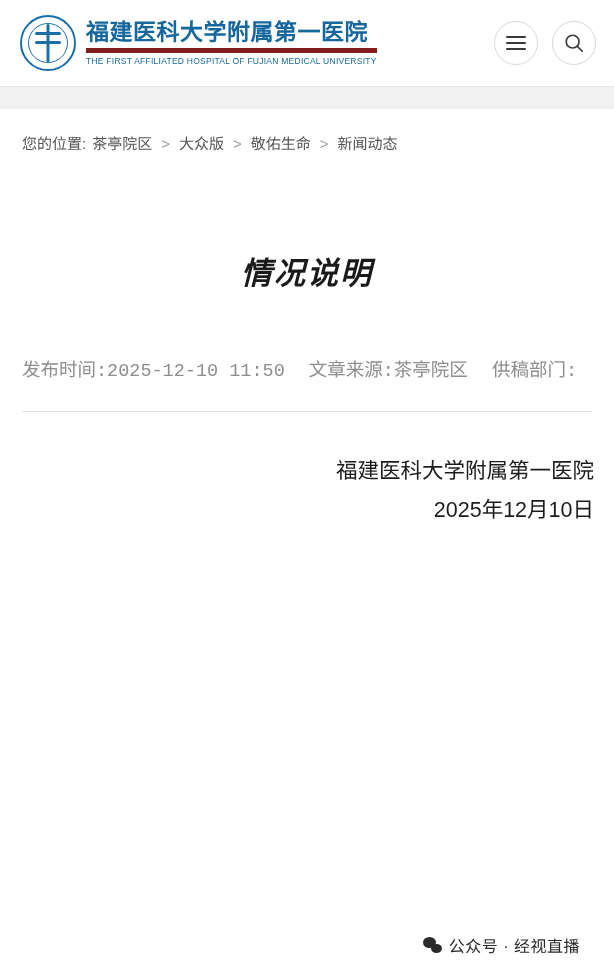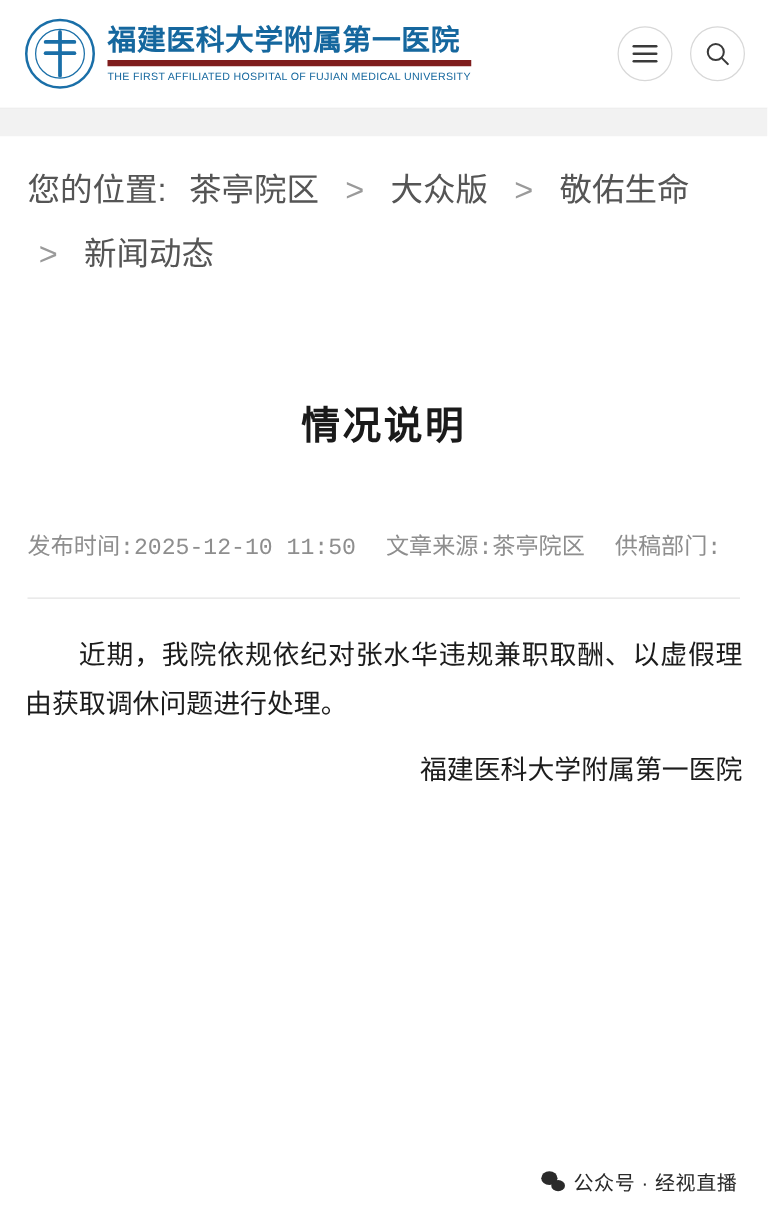--- a/index.html
+++ b/index.html
@@ -136,27 +136,27 @@
     width: 100%;
   }
   .gray-band {
     height: 22px;
     background: #f2f2f2;
   }
 
   
   .breadcrumb {
     padding: 24px 22px 0 22px;
-    font-size: 26px;
+    font-size: 15px;
     color: #555;
     line-height: 1.5;
     display: flex;
     flex-wrap: wrap;
     align-items: baseline;
-    gap: 12px;
+    gap: 0;
   }
   .breadcrumb .bc-label {
     color: #555;
     margin-right: 6px;
   }
   .breadcrumb .bc-item {
     color: #555;
   }
   .breadcrumb .bc-sep {
     color: #9a9a9a;
@@ -164,20 +164,21 @@
   }
 
   
   .article-title {
     text-align: center;
     font-size: 31px;
     font-weight: 700;
     color: #1a1a1a;
     margin-top: 92px;
     letter-spacing: 2px;
+    font-style: italic;
   }
 
   
   .meta {
     margin-top: 62px;
     padding: 0 22px;
     font-size: 18.5px;
     color: #8e8e8e;
     line-height: 1.85;
     font-family: Liberation Mono, monospace;
@@ -210,21 +211,21 @@
     font-size: 21.5px;
     line-height: 1.85;
     color: #1c1c1c;
     padding: 0 20px;
   }
 
   
   .footer-wm {
     position: absolute;
     left: 0;
-    right: 6px;
+    right: 16px;
     bottom: 0;
     height: 46px;
     background: #ffffff;
     display: flex;
     align-items: center;
     justify-content: flex-end;
     padding-right: 18px;
     box-sizing: border-box;
     gap: 7px;
   }
@@ -292,24 +293,24 @@
 </div>
 
 <div class="article-title">情况说明</div>
 
 <div class="meta">
   <span>发布时间:</span><span>2025-12-10 11:50</span><span class="meta-gap"></span><span>文章来源:</span><span>茶亭院区</span><span class="meta-gap"></span><span>供稿部门:</span><span></span>
 </div>
 <div class="meta-rule"></div>
 
 <div class="body-text">
-  <p>近期，我院依规依纪对张水华违规兼职取酬、以虚假理由获取调休问题进行处理。</p>
 </div>
 <div class="sign">
   <div>福建医科大学附属第一医院</div>
+  <div>2025年12月10日</div>
 </div>
 
 <div class="footer-wm">
   <div class="wm-icon">
     <div class="b1"></div>
       <div class="b2"></div>
   </div>
   <div class="wm-text">公众号 · 经视直播</div>
 </div>
 

